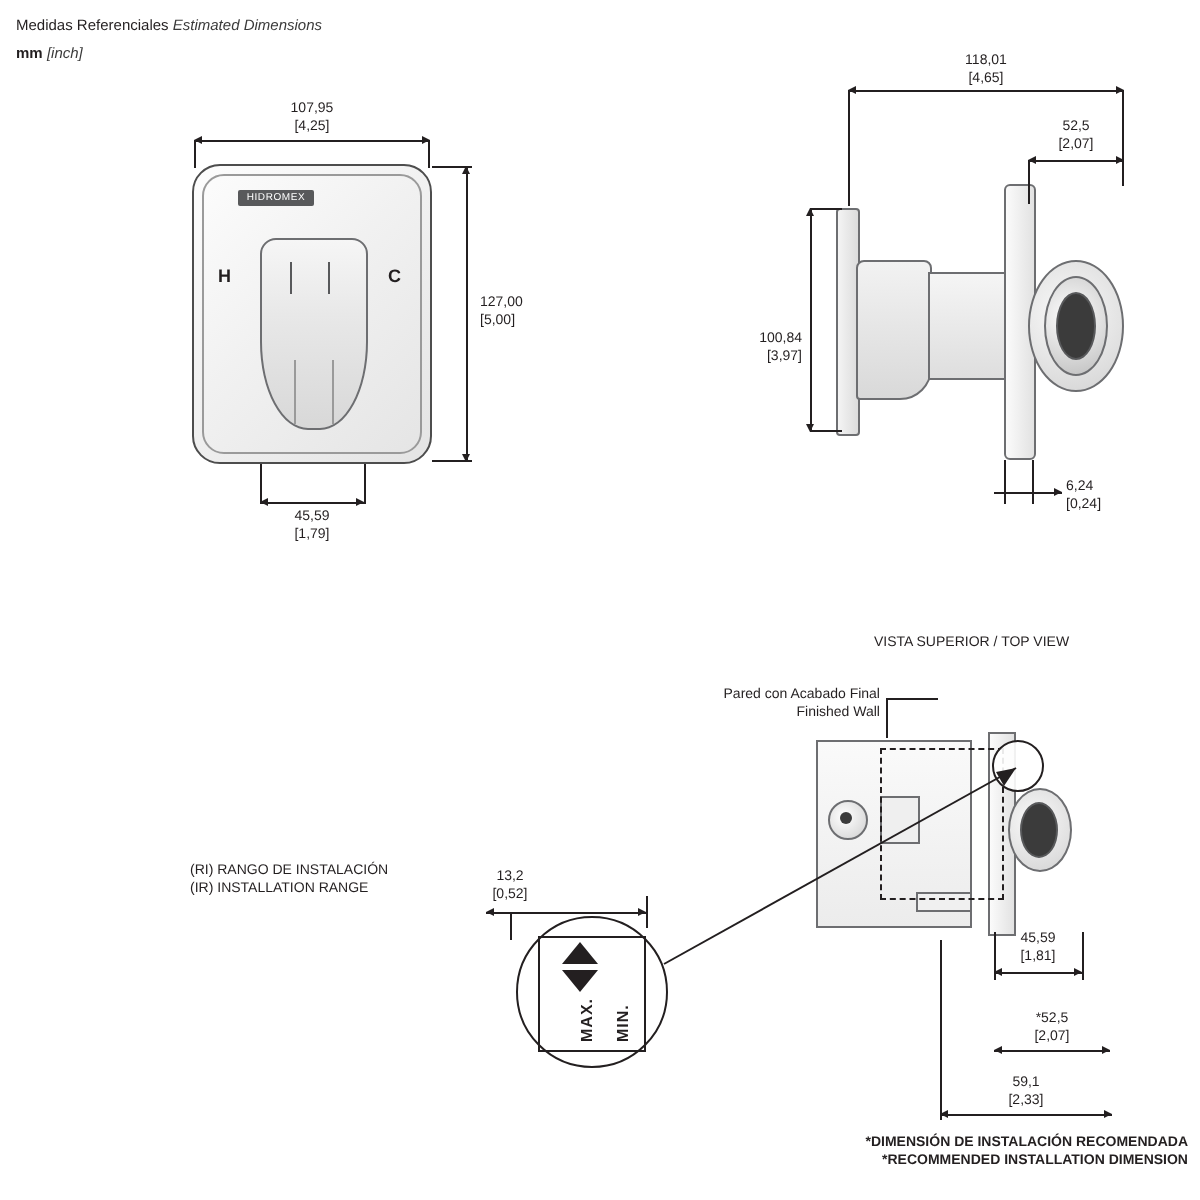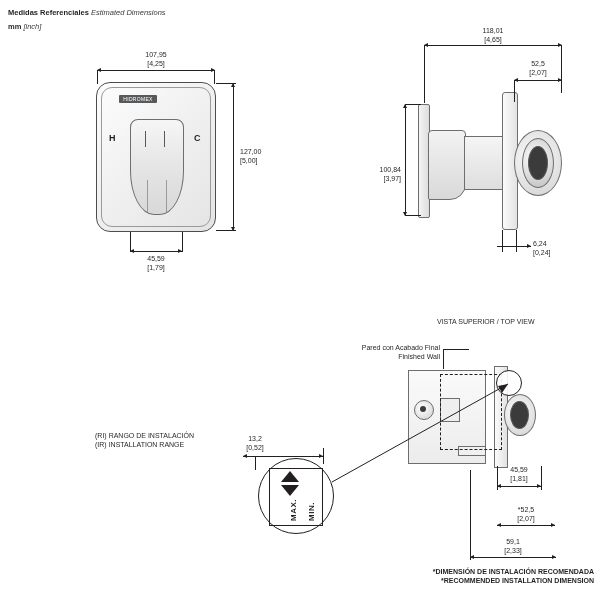--- a/index.html
+++ b/index.html
@@ -21,21 +21,21 @@
     line-height: 8.5px;
     color: #231f20;
     white-space: nowrap;
   }
   .lbl.bold { font-weight: bold; }
   .lbl.center { text-align: center; }
   .lbl.right { text-align: right; }
 
   
   #header-title { left: 8px; top: 8px; font-size: 7.5px; }
-  #header-title .b { font-weight: bold; }
+  #header-title .b { font-weight: normal; }
   #header-title .i { font-style: italic; color: #3a3a3a; }
   #header-units { left: 8px; top: 22px; font-size: 7.5px; }
   #header-units .b { font-weight: bold; }
   #header-units .i { font-style: italic; color: #3a3a3a; }
 
   
   .hline { background: #231f20; height: 1px; }
   .vline { background: #231f20; width: 1px; }
 
   

